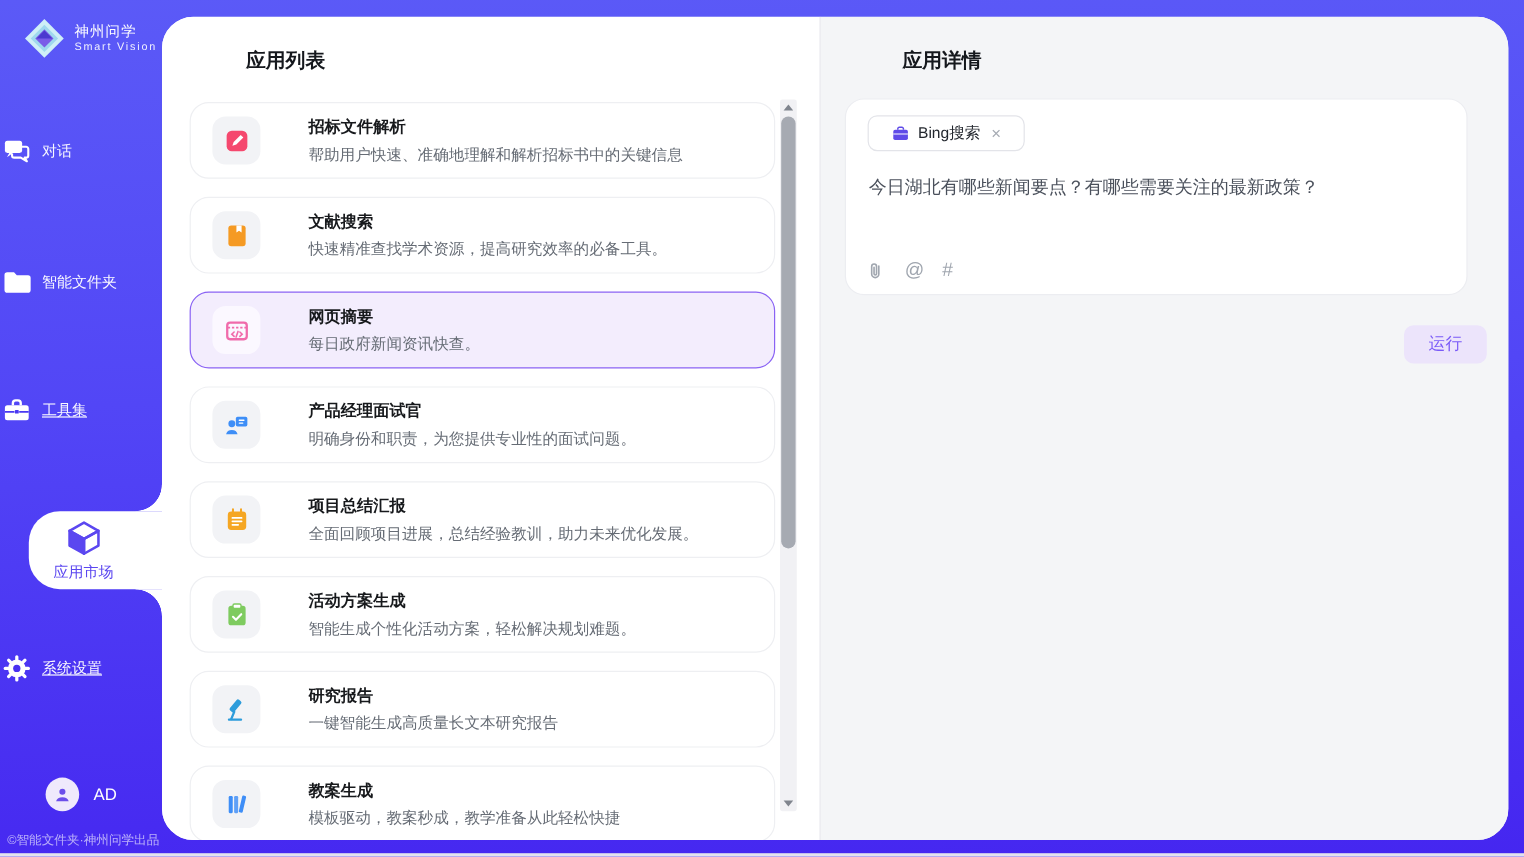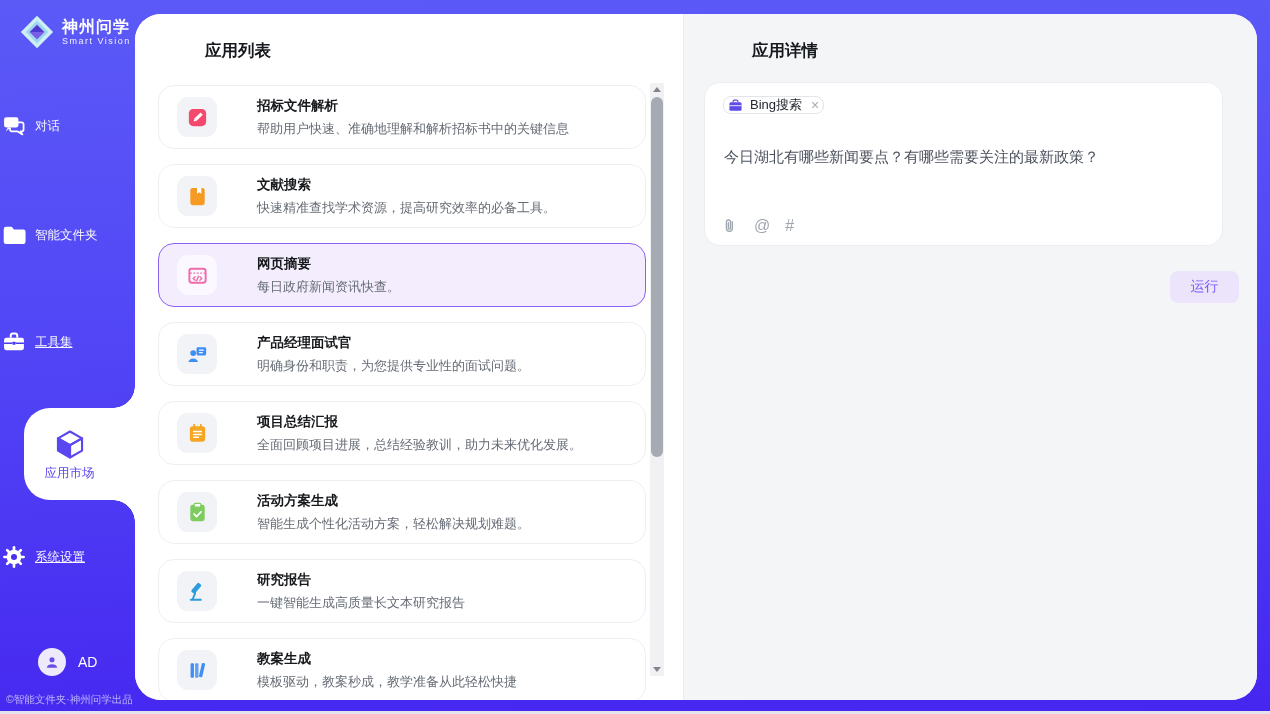--- a/index.html
+++ b/index.html
@@ -5,29 +5,29 @@
   * { margin:0; padding:0; box-sizing:border-box; }
   html,body { width:1270px; height:714px; font-family:"Liberation Sans","DejaVu Sans",sans-serif; }
   .stage { position:relative; width:1270px; height:714px; overflow:hidden;
            background:linear-gradient(178deg,#5B5AF7 0%,#5246F6 45%,#4526F0 100%); }
   .bottom-strip { position:absolute; left:0; right:0; bottom:0; height:3px; background:#E3E3EE; z-index:50; }
 
   
   .sidebar { position:absolute; left:0; top:0; width:135px; height:100%; z-index:5; }
   .brand { position:absolute; left:18px; top:13px; display:flex; align-items:center; gap:6px; }
   .brand-logo { width:38px; height:38px; }
-  .brand-name { color:#fff; font-size:16px; font-weight:bold; letter-spacing:1px; line-height:1.1; }
+  .brand-name { color:#fff; font-size:12px; font-weight:normal; letter-spacing:1px; line-height:1.1; }
   .brand-sub { color:rgba(255,255,255,.9); font-size:9px; letter-spacing:1.5px; }
   .nav-item { position:absolute; left:0; width:135px; display:flex; flex-direction:row; align-items:center; gap:7px; cursor:pointer; }
   .nav-item svg { width:28px; height:28px; }
   .nav-label { color:rgba(255,255,255,.96); font-size:12.5px; }
   .nav-label.u { text-decoration:underline; }
   .nav-chat { top:112px; } .nav-folder { top:221px; } .nav-tool { top:328px;font-family:Liberation Serif, serif; } .nav-settings { top:543px; }
 
-  .nav-active { position:absolute; left:24px; right:0; top:408px; height:92px; background:#fff;
+  .nav-active { position:absolute; left:24px; right:0; top:426px; height:65px; background:#fff;
                 border-radius:26px 0 0 26px; display:flex; flex-direction:column; align-items:center;
                 justify-content:center; gap:4px; cursor:pointer; }
   .nav-active .inner { position:relative; left:-10px; display:flex; flex-direction:column; align-items:center; gap:4px; }
   .nav-active svg { width:34px; height:34px; }
   .nav-active .nav-label { color:#5B47F0; }
   .curve-top { position:absolute; right:0; top:-22px; width:22px; height:22px;
                background:radial-gradient(circle at 0 0, rgba(0,0,0,0) 21.5px, #fff 22px); }
   .curve-bot { position:absolute; right:0; bottom:-22px; width:22px; height:22px;
                background:radial-gradient(circle at 0 100%, rgba(0,0,0,0) 21.5px, #fff 22px); }
 
@@ -61,22 +61,22 @@
   .sb-up { top:0; } .sb-down { bottom:0; }
   .tri-up { width:0; height:0; border-left:4px solid transparent; border-right:4px solid transparent; border-bottom:5px solid #80858E; }
   .tri-down { width:0; height:0; border-left:4px solid transparent; border-right:4px solid transparent; border-top:5px solid #80858E; }
   .sb-thumb { position:absolute; left:1px; top:14px; width:12px; height:360px; background:#A6AAB2; border-radius:6px; cursor:pointer; }
 
   
   .detail-panel { position:absolute; left:548px; right:0; top:0; bottom:0; background:#F4F5F7; border-left:1px solid #EBECEF; }
   .detail-panel .panel-title { position:absolute; left:20px; top:26px; }
   .detail-card { position:absolute; left:20px; top:68px; width:519px; height:164px; background:#fff;
                  border:1px solid #ECEDF1; border-radius:16px; cursor:text; }
-  .tool-tag { position:absolute; left:18px; top:13px; height:18px; display:inline-flex; align-items:center; gap:7px;
-              padding:0 4px; border:1px solid #E3E4E9; border-radius:8px; background:#fff; cursor:pointer; }
+  .tool-tag { position:absolute; left:18px; top:13px; height:30px; display:inline-flex; align-items:center; gap:7px;
+              padding:0 19px; border:1px solid #E3E4E9; border-radius:8px; background:#fff; cursor:pointer; }
   .tool-tag svg { width:15px; height:15px; }
   .tag-label { font-size:13px; color:#23272E; }
   .tag-close { font-size:14px; color:#A6ABB3; margin-left:2px; cursor:pointer; line-height:1; }
   .prompt { position:absolute; left:19px; top:63px; right:20px; font-size:15px; color:#4A505B; line-height:1.5; }
   .attach-row { position:absolute; left:16px; bottom:10px; display:flex; align-items:center; gap:15px; }
   .attach-row .glyph { font-size:16px; color:#A0A6AF; cursor:pointer; line-height:1; }
   .attach-row svg { width:18px; height:18px; cursor:pointer; }
   .run-btn { position:absolute; left:486px; top:257px; width:69px; height:32px; background:#ECE4FB; color:#7A5AF8;
              font-size:14px; border:none; border-radius:8px; cursor:pointer; font-family:Liberation Serif, serif; }
   .hidden-defs { position:absolute; width:0; height:0; overflow:hidden; }

